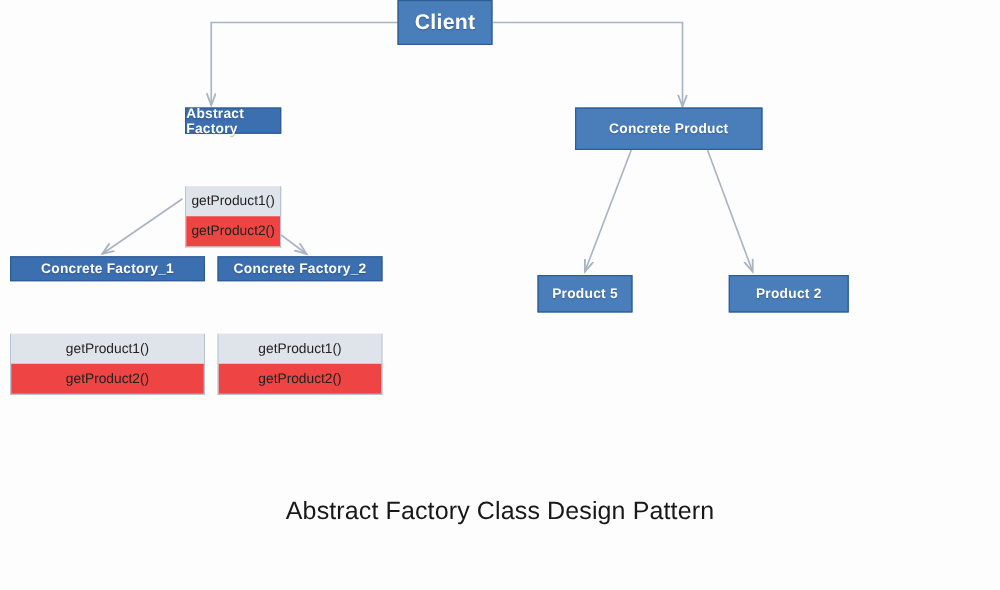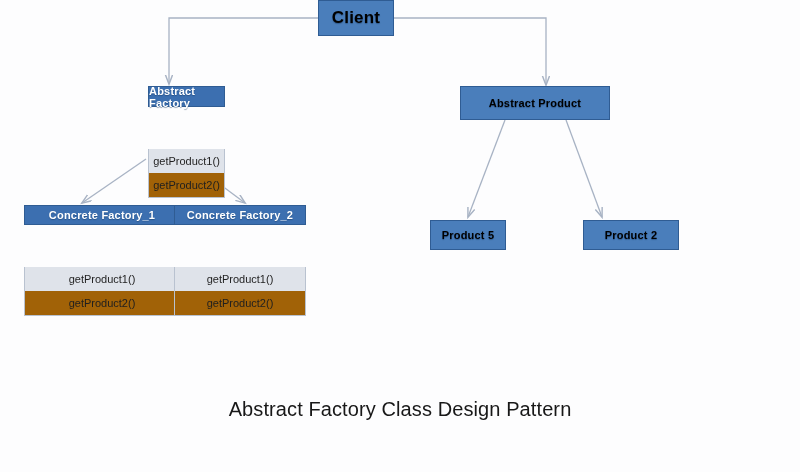--- a/index.html
+++ b/index.html
@@ -29,21 +29,21 @@
     z-index: 2;
   }
 
   
   .solid-box {
     display: flex;
     align-items: center;
     justify-content: center;
     background: #4a7ebb;
     border: 1px solid #2f5c93;
-    color: #000000;
+    color: #ffffff;
     font-weight: bold;
     letter-spacing: .2px;
     text-shadow: 0 1px 1px rgba(20,50,90,.45);
   }
 
   
   .class-box {
     border: 1px solid #b9c2d0;
     border-top: none;
     background: #eef0f4;
@@ -65,21 +65,21 @@
     align-items: center;
     justify-content: center;
     color: #1f1f1f;
     box-sizing: border-box;
   }
   .method-row.alt {
     background: #dfe3ea;
     margin-top: 42px;
   }
   .method-row.plain {
-    background: #a16207;
+    background: #ef4444;
   }
 
   .caption {
     position: absolute;
     left: 0;
     top: 398px;
     width: 800px;
     text-align: center;
     font-size: 20px;
     color: #181818;
@@ -123,24 +123,24 @@
       <div class="method-row alt" style="height:24px; font-size:11px;">
         <span>getProduct1()</span>
       </div>
       <div class="method-row plain" style="height:24px; font-size:11px;">
         <span>getProduct2()</span>
       </div>
     </div>
   </div>
 
   <div class="node solid-box" style="left:460px; top:86px; width:150px; height:34px; font-size:11px;">
-    <span>Abstract Product</span>
+    <span>Concrete Product</span>
   </div>
 
-  <div class="node" style="left:24px; top:205px; width:156px;">
+  <div class="node" style="left:8px; top:205px; width:156px;">
     <div class="class-header" style="height:20px; font-size:11px;">
       <span>Concrete Factory_1</span>
     </div>
     <div class="class-box">
       <div class="method-row alt" style="height:24px; font-size:11px;">
         <span>getProduct1()</span>
       </div>
       <div class="method-row plain" style="height:24px; font-size:11px;">
         <span>getProduct2()</span>
       </div>

